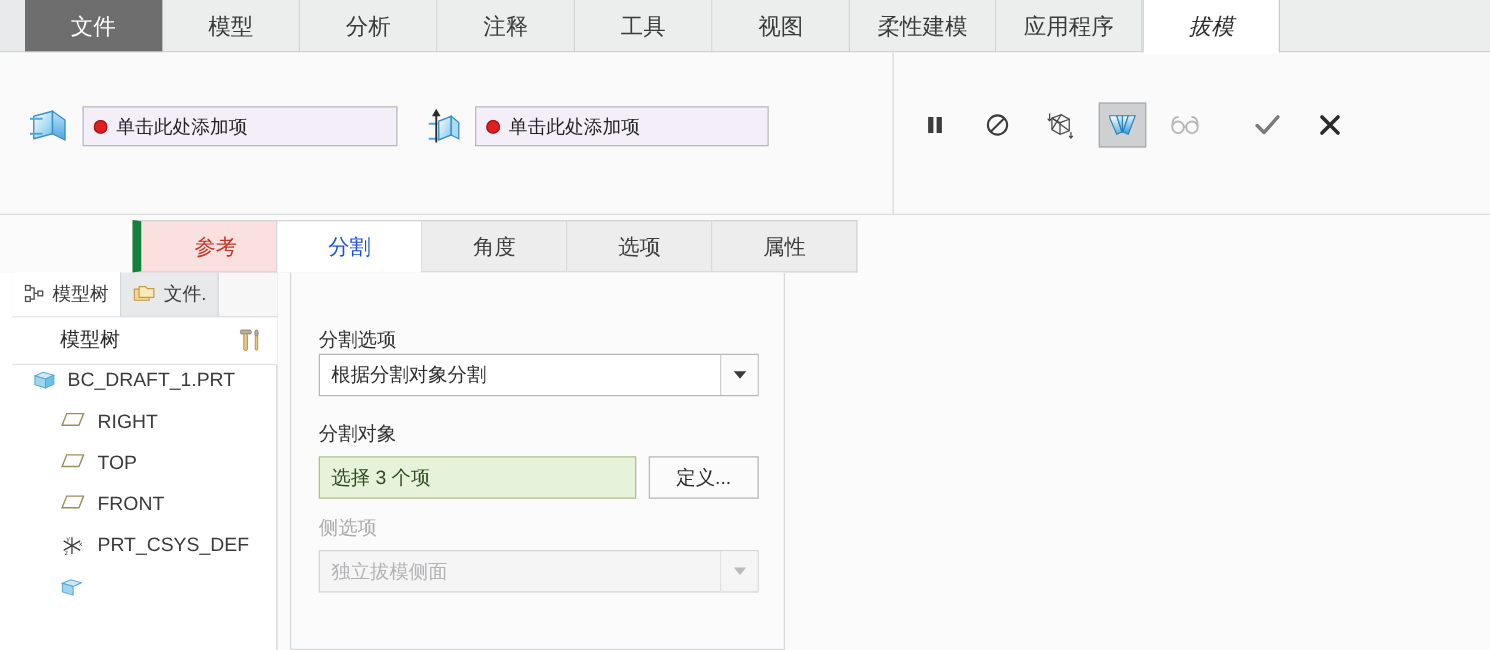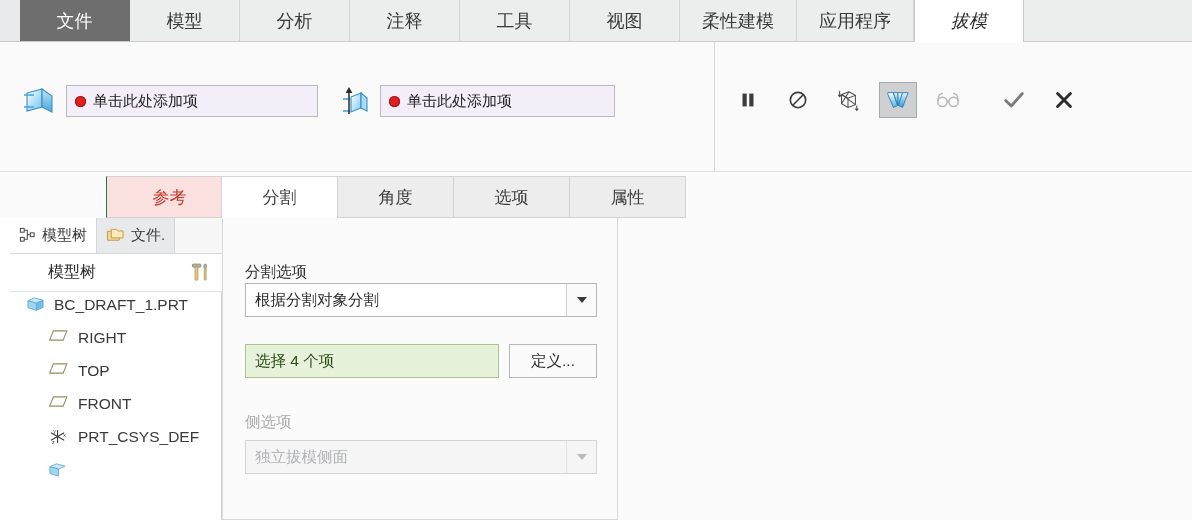--- a/index.html
+++ b/index.html
@@ -96,23 +96,23 @@
     position: absolute; left: 106px; top: 176px;
     display: flex; align-items: stretch; height: 42px; z-index: 8;
   }
   .stab {
     min-width: 116px; height: 42px;
     display:flex; align-items:center; justify-content:center;
     font-size: 17px; color:#3c3c3c;
     background:#ededee; border:1px solid #d2d3d5; border-left:none;
     position: relative;
   }
-  .stab.first { border-left:1px solid #15803d;padding-left:11px; }
+  .stab.first { border-left:7px solid #15803d;padding-left:11px; }
   .stab.err { background:#fbe0e0; color:#c0392b; }
-  .stab.sel { background:#ffffff; color:#404040; }
+  .stab.sel { background:#ffffff; color:#1d4ed8; }
   .stab.sel::after{ content:""; position:absolute; left:0; right:0; bottom:-1px; height:2px; background:#ffffff; }
 
   
   .navpane {
     position: absolute; left: 0; top: 218px; width: 222px; height: 302px;
     background: #ffffff;
     border-right: 1px solid #d0d1d3;
     padding-left: 35px;
   }
   .nav-edge {
@@ -144,21 +144,21 @@
   .trow {
     display:flex; align-items:flex-start; gap:9px;
     height: 33px; font-size: 15.5px; color:#3a3a3a;
     white-space: nowrap;
   }
   .trow.root { padding-left: 16px; }
   .trow.child { padding-left: 38px; }
 
   
   .dialog {
-    position: absolute; left: 222px; top: 218px; width: 396px; height: 302px;
+    position: absolute; left: 232px; top: 218px; width: 396px; height: 302px;
     background: #fbfbfb;
     border: 1px solid #d8d9db;
     border-top: none;
     z-index: 10;
   }
   .dlg-label { font-size: 15.5px; color: #2f2f2f; }
   .dlg-label.disabled { color: #aaabad; font-family: Liberation Serif, serif; }
 
   .dd {
     position: relative; height: 34px;
@@ -511,23 +511,24 @@
       <div class="dlg-label">分割选项</div>
       <div class="dd" style="margin-top:0;">
         <span class="val">根据分割对象分割</span>
         <span class="arrowbox">
             <span class="caret"></span>
           </span>
       </div>
     </div>
 
     <div style="position:absolute;left:22px;top:119px;width:352px;">
+      <div class="dlg-label">分割对象</div>
       <div class="row-gap8" style="margin-top:7px;">
         <div class="selfield" style="width:254px;">
-          <span>选择 4 个项</span>
+          <span>选择 3 个项</span>
         </div>
         <div class="btn-define" style="width:88px;">
           <span>定义...</span>
         </div>
       </div>
     </div>
 
     <div style="position:absolute;left:22px;top:194px;width:352px;">
       <div class="dlg-label disabled">侧选项</div>
       <div class="dd disabled" style="margin-top:7px;">

